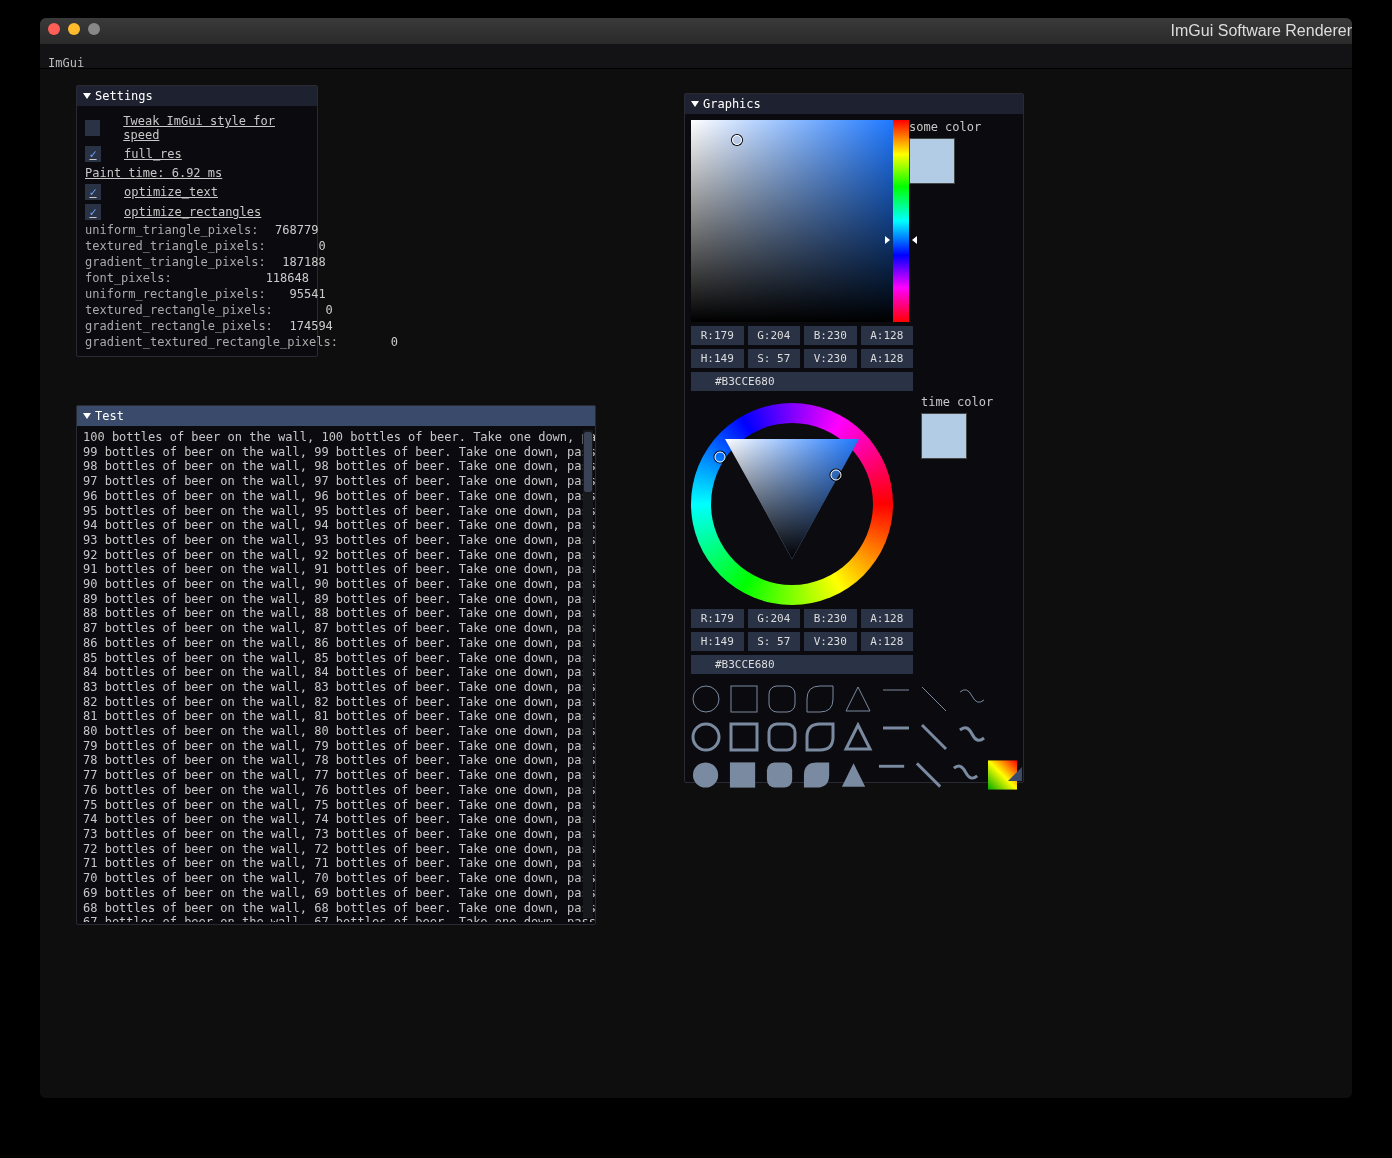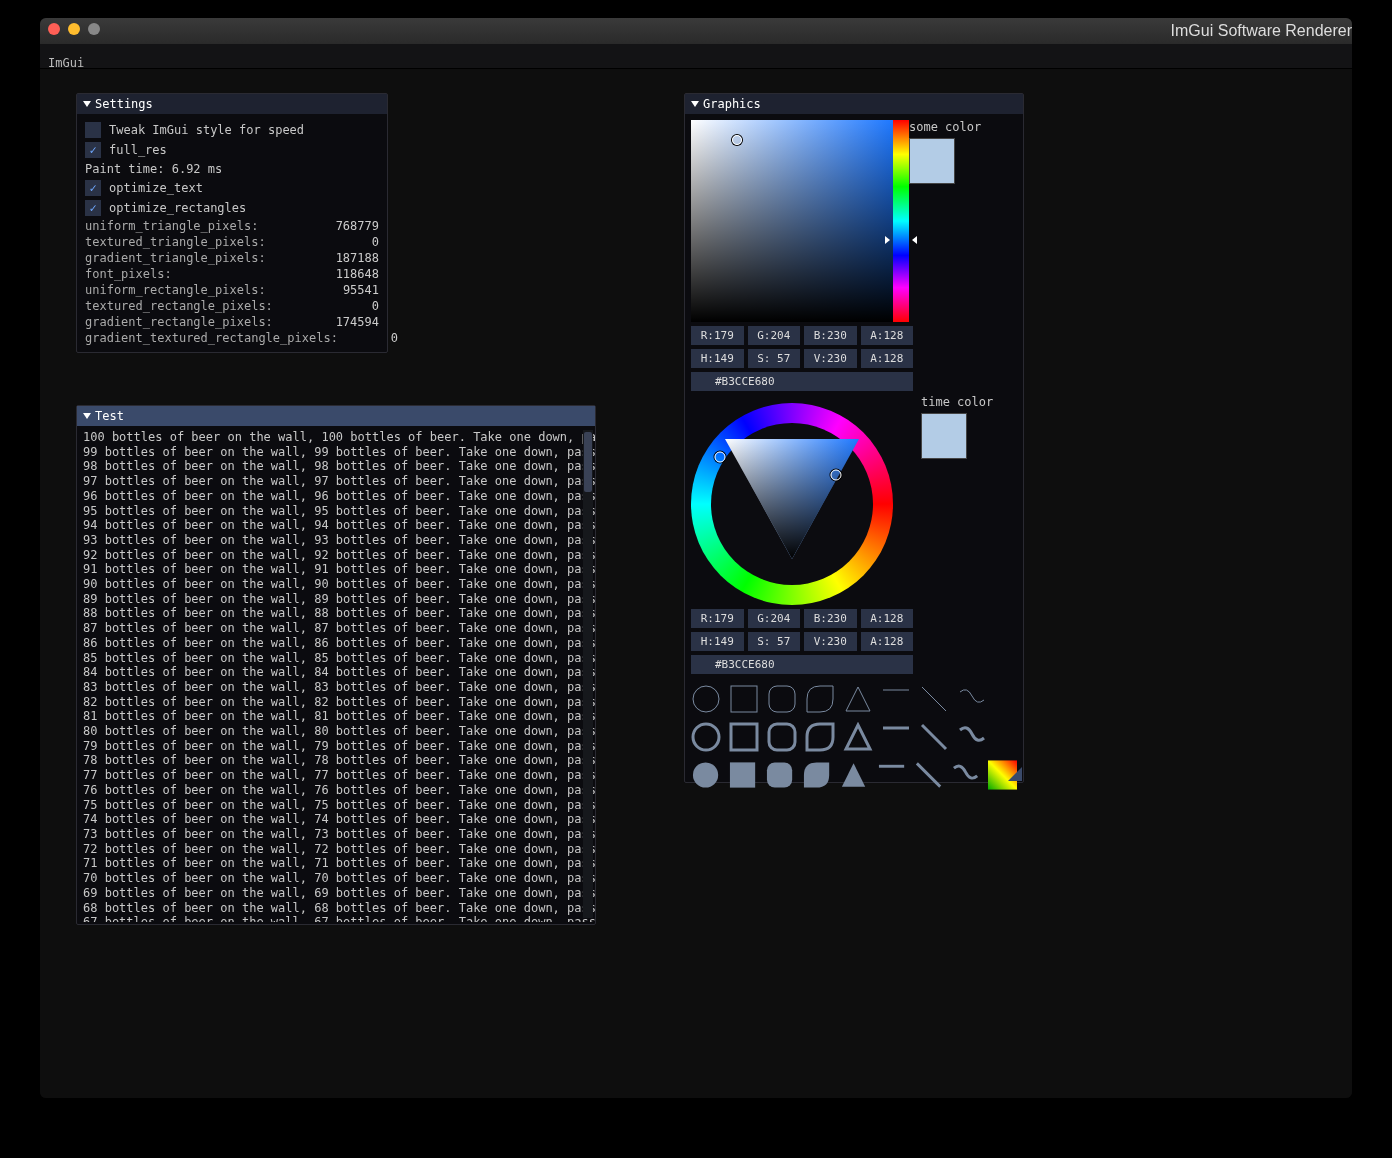--- a/index.html
+++ b/index.html
@@ -66,21 +66,21 @@
 .arrow-down {
   width: 0; height: 0;
   border-left: 4px solid transparent;
   border-right: 4px solid transparent;
   border-top: 6px solid #fff;
   display: inline-block;
 }
 .imgui-body { padding: 6px 8px; }
 
 
-.check-row { display: flex; align-items: center; gap: 8px; padding: 2px 0; }
+.check-row { display: flex; align-items: center; gap: 23px; padding: 2px 0; text-decoration: underline; }
 .checkbox {
   width: 16px; height: 16px;
   background: #2a3246;
   display: flex; align-items: center; justify-content: center;
 }
 .checkbox.checked::after {
   content: "✓"; color: #6fa8ff; font-size: 12px; font-weight: bold;
 }
 .stat-row { display: flex; justify-content: space-between; padding: 1px 0; }
 .stat-label { color: #aaa; text-align: right; }
@@ -188,21 +188,21 @@
       <div class="tl yellow"></div>
       <div class="tl green"></div>
     </div>
     <span>ImGui Software Renderer</span>
   </div>
   <div class="menubar">
     <span>ImGui</span>
   </div>
   <div class="canvas">
 
-    <div class="imgui-win" style="left:36px; top:24px; width:312px;">
+    <div class="imgui-win" style="left:36px; top:16px; width:242px;">
       <div class="imgui-title inactive">
         <span class="arrow-down"></span>
         <span>Settings</span>
       </div>
       <div class="imgui-body">
         <div class="check-row">
           <div class="checkbox"></div>
           <span>Tweak ImGui style for speed</span>
         </div>
         <div class="check-row">

